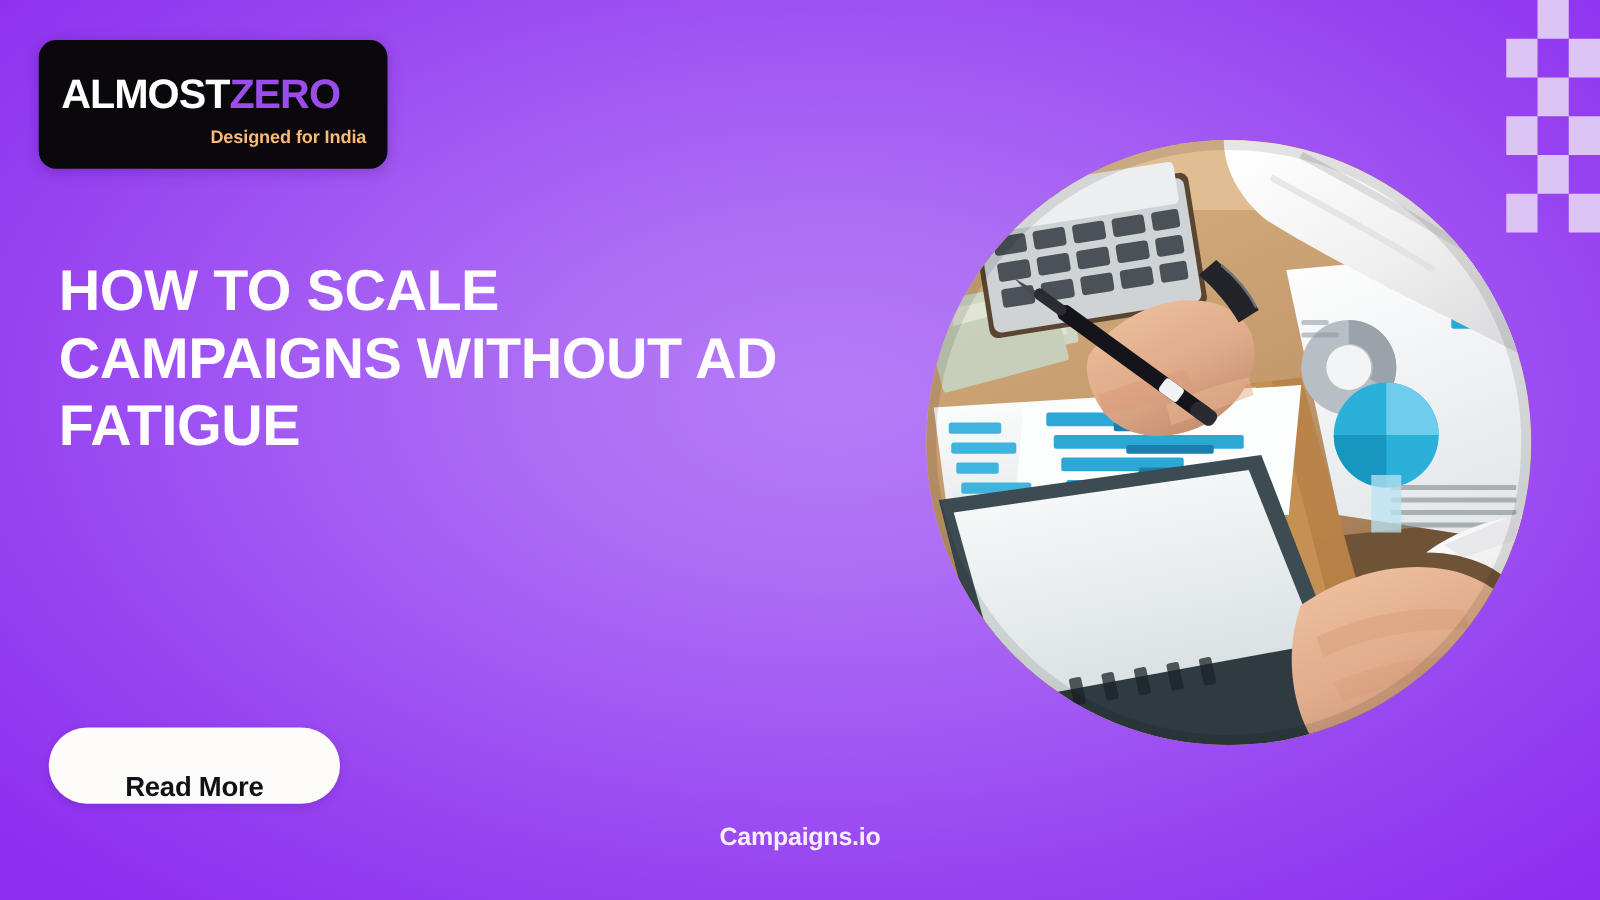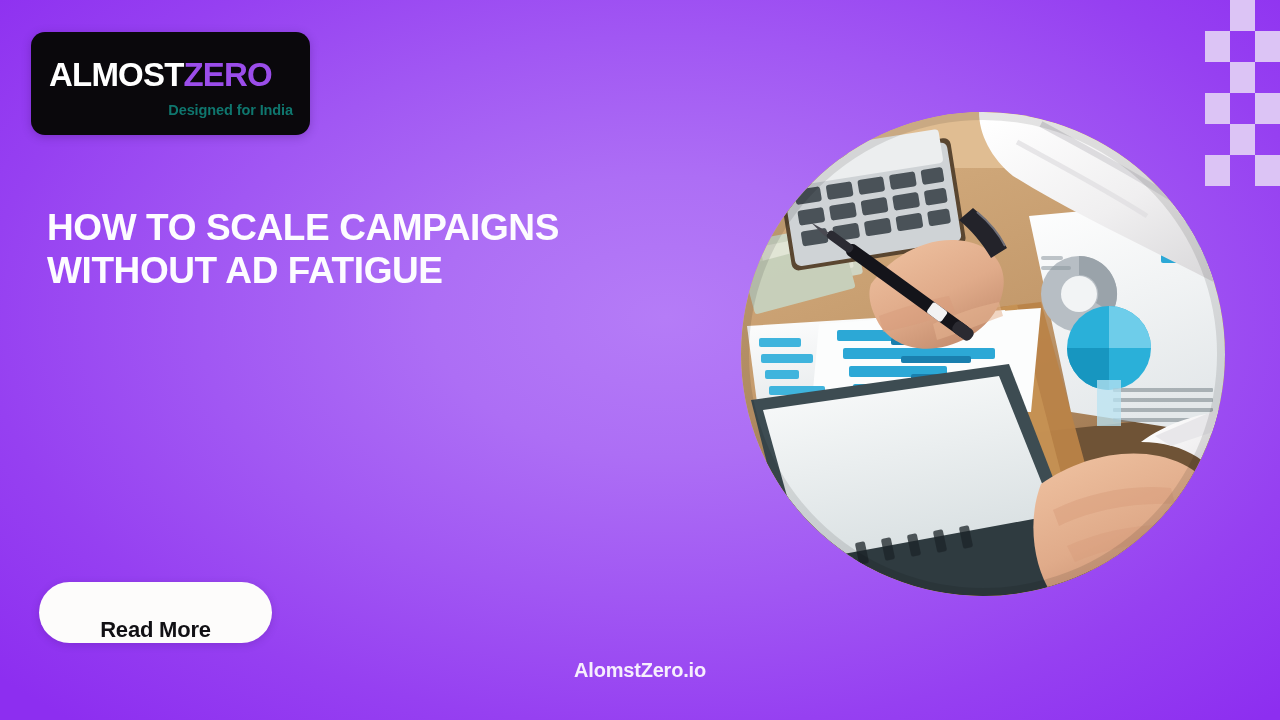--- a/index.html
+++ b/index.html
@@ -56,32 +56,32 @@
     white-space:nowrap;
     text-align:center;
   }
   #logo-wordmark .w-almost { color:#ffffff; }
   #logo-wordmark .w-zero   { color:#9b4dea; }
   #logo-tagline {
     position:absolute;
     right:17px; top:70px;
     font-size:14.5px;
     font-weight:bold;
-    color:#0f766e;
+    color:#fdba74;
     letter-spacing:-.1px;
     white-space:nowrap;
   }
 
   
   #headline {
     position:absolute;
     left:47px; top:206px;
     width:590px;
     color:#fdfcff;
-    font-size:37px;
+    font-size:46px;
     font-weight:bold;
     line-height:1.17;
     letter-spacing:-.4px;
     text-transform:uppercase;
   }
 
   
   #cta-button {
     position:absolute;
     left:39px; top:582px;
@@ -161,21 +161,21 @@
     </div>
     <div id="logo-tagline">Designed for India</div>
   </div>
 
   <h1 id="headline">How to Scale Campaigns Without Ad Fatigue</h1>
 
   <button id="cta-button">
     <span id="cta-label">Read More</span>
   </button>
 
-  <div id="footer-url">AlomstZero.io</div>
+  <div id="footer-url">Campaigns.io</div>
 
   <div id="photo">
     <svg viewBox="0 0 484 484" xmlns="http://www.w3.org/2000/svg">
       <defs>
         <clipPath id="circ">
             <circle cx="242" cy="242" r="242"></circle>
           </clipPath>
         <linearGradient id="wood" x1="0" y1="0" x2="0.4" y2="1">
           <stop offset="0%" stop-color="#d8b284"></stop>
           <stop offset="55%" stop-color="#c49a6c"></stop>

